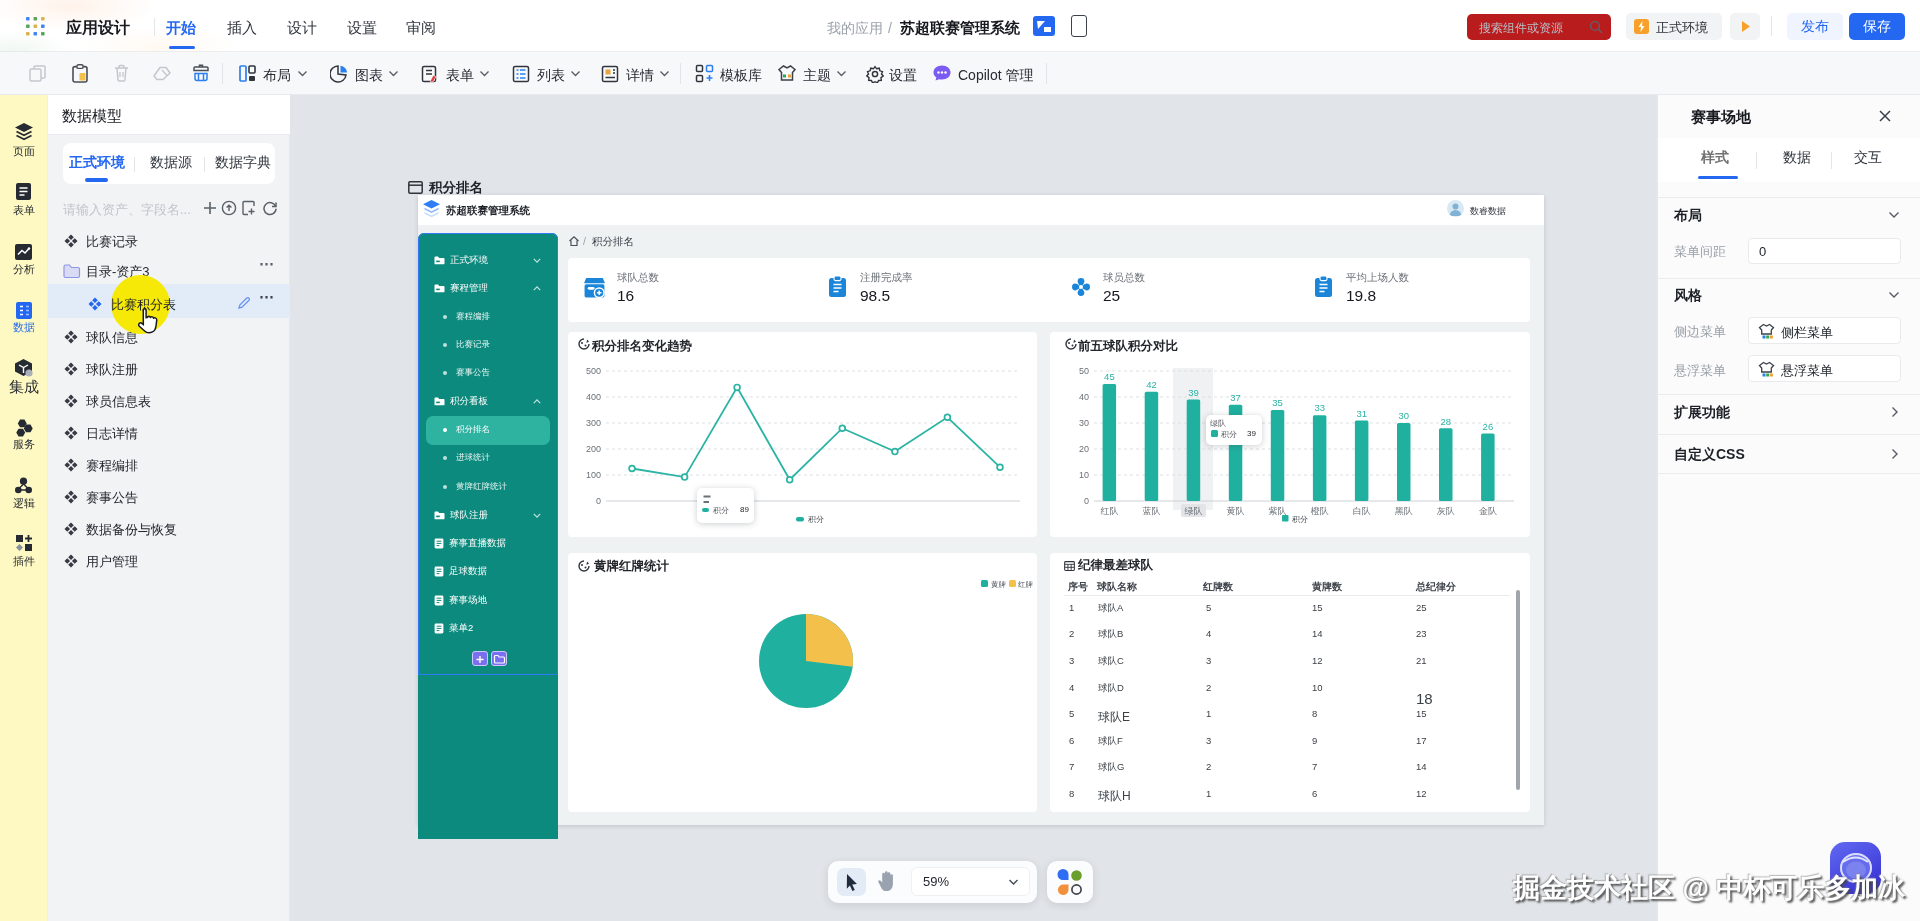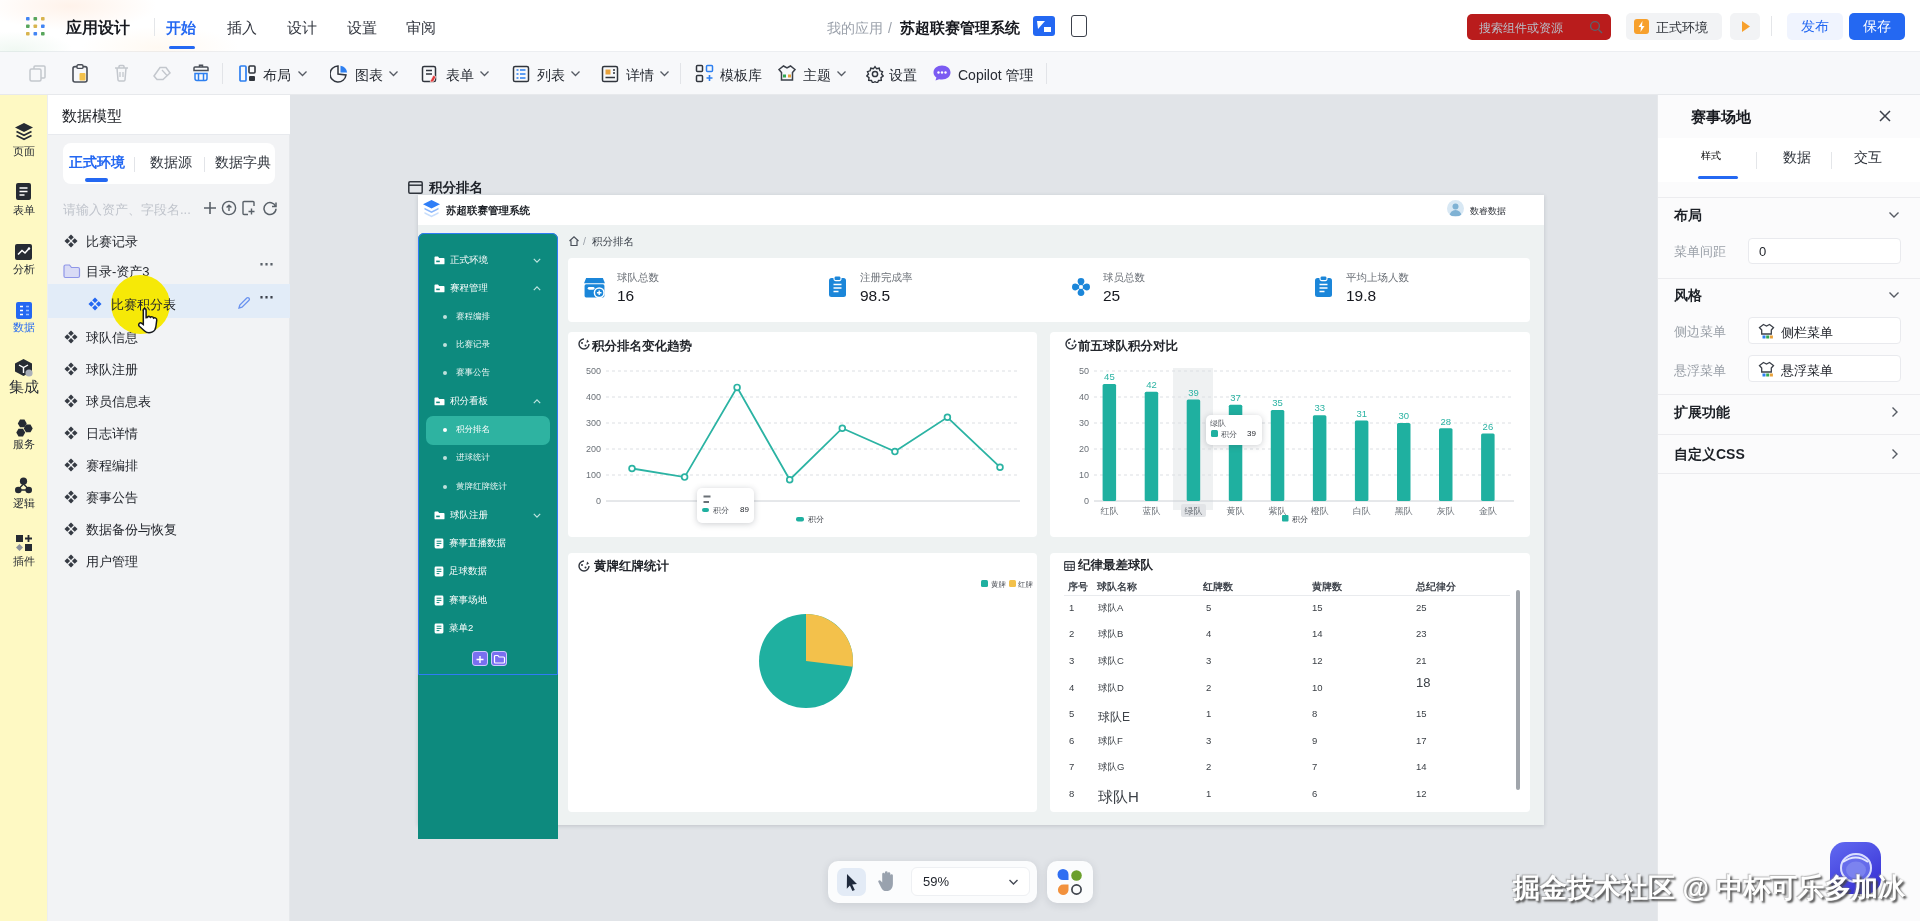--- a/index.html
+++ b/index.html
@@ -607,52 +607,52 @@
         <div class="abs" style="left:366px;top:75px;font-size:9.5px;color:#3c4147">23</div>
       <div class="abs" style="left:19px;top:102px;font-size:9.5px;color:#3c4147">3</div>
         <div class="abs" style="left:48px;top:102px;font-size:9.5px;color:#3c4147">球队C</div>
         <div class="abs" style="left:156px;top:102px;font-size:9.5px;color:#3c4147">3</div>
         <div class="abs" style="left:262px;top:102px;font-size:9.5px;color:#3c4147">12</div>
         <div class="abs" style="left:366px;top:102px;font-size:9.5px;color:#3c4147">21</div>
       <div class="abs" style="left:19px;top:129px;font-size:9.5px;color:#3c4147">4</div>
         <div class="abs" style="left:48px;top:129px;font-size:9.5px;color:#3c4147">球队D</div>
         <div class="abs" style="left:156px;top:129px;font-size:9.5px;color:#3c4147">2</div>
         <div class="abs" style="left:262px;top:129px;font-size:9.5px;color:#3c4147">10</div>
-        <div class="abs" style="left:366px;top:122px;font-size:13px;color:#3c4147">18</div>
+        <div class="abs" style="left:366px;top:137px;font-size:15px;color:#3c4147">18</div>
       <div class="abs" style="left:19px;top:155px;font-size:9.5px;color:#3c4147">5</div>
         <div class="abs" style="left:48px;top:156px;font-size:12px;color:#3c4147">球队E</div>
         <div class="abs" style="left:156px;top:155px;font-size:9.5px;color:#3c4147">1</div>
         <div class="abs" style="left:262px;top:155px;font-size:9.5px;color:#3c4147">8</div>
         <div class="abs" style="left:366px;top:155px;font-size:9.5px;color:#3c4147">15</div>
       <div class="abs" style="left:19px;top:182px;font-size:9.5px;color:#3c4147">6</div>
         <div class="abs" style="left:48px;top:182px;font-size:9.5px;color:#3c4147">球队F</div>
         <div class="abs" style="left:156px;top:182px;font-size:9.5px;color:#3c4147">3</div>
         <div class="abs" style="left:262px;top:182px;font-size:9.5px;color:#3c4147">9</div>
         <div class="abs" style="left:366px;top:182px;font-size:9.5px;color:#3c4147">17</div>
       <div class="abs" style="left:19px;top:208px;font-size:9.5px;color:#3c4147">7</div>
         <div class="abs" style="left:48px;top:208px;font-size:9.5px;color:#3c4147">球队G</div>
         <div class="abs" style="left:156px;top:208px;font-size:9.5px;color:#3c4147">2</div>
         <div class="abs" style="left:262px;top:208px;font-size:9.5px;color:#3c4147">7</div>
         <div class="abs" style="left:366px;top:208px;font-size:9.5px;color:#3c4147">14</div>
       <div class="abs" style="left:19px;top:235px;font-size:9.5px;color:#3c4147">8</div>
-        <div class="abs" style="left:48px;top:235px;font-size:15px;color:#3c4147">球队H</div>
+        <div class="abs" style="left:48px;top:235px;font-size:12px;color:#3c4147">球队H</div>
         <div class="abs" style="left:156px;top:235px;font-size:9.5px;color:#3c4147">1</div>
         <div class="abs" style="left:262px;top:235px;font-size:9.5px;color:#3c4147">6</div>
         <div class="abs" style="left:366px;top:235px;font-size:9.5px;color:#3c4147">12</div>
     </div>
   </div>
 </div>
 
 <div class="abs" style="left:1657px;top:95px;width:263px;height:826px;background:#fbfbfc;border-left:1px solid #e6e8eb;z-index:20" id="rightpanel">
   <div class="abs" style="left:33px;top:13px;font-size:15px;font-weight:bold;color:#17191f">赛事场地</div>
   <svg class="abs" style="left:220px;top:14px" width="14" height="14" viewBox="0 0 14 14">
       <path d="M2 2 L12 12 M12 2 L2 12" stroke="#3c414b" stroke-width="1.5"></path>
     </svg>
   <div class="abs" style="left:0;top:43px;width:263px;height:44px;background:#fff"></div>
-  <div class="abs" style="left:43px;top:54px;font-size:10px;font-weight:normal;color:#000000">样式</div>
+  <div class="abs" style="left:43px;top:54px;font-size:14px;font-weight:bold;color:#737373">样式</div>
   <div class="abs" style="left:40px;top:81px;width:40px;height:3px;background:#2468f2;border-radius:2px"></div>
   <div class="abs" style="left:98px;top:57px;width:1px;height:17px;background:#e4e6e9"></div>
   <div class="abs" style="left:125px;top:54px;font-size:14px;color:#30353d">数据</div>
   <div class="abs" style="left:173px;top:57px;width:1px;height:17px;background:#e4e6e9"></div>
   <div class="abs" style="left:196px;top:54px;font-size:14px;color:#30353d">交互</div>
   <div class="abs" style="left:0;top:102px;width:263px;height:1px;background:#ececef"></div>
   <div class="abs" style="left:16px;top:112px;font-size:14px;font-weight:bold;color:#1c2026">布局</div>
   <svg class="abs" style="left:230px;top:116px" width="12" height="8" viewBox="0 0 12 8">
       <path d="M1.5 1.5 L6 6 L10.5 1.5" fill="none" stroke="#565b64" stroke-width="1.4"></path>
     </svg>

